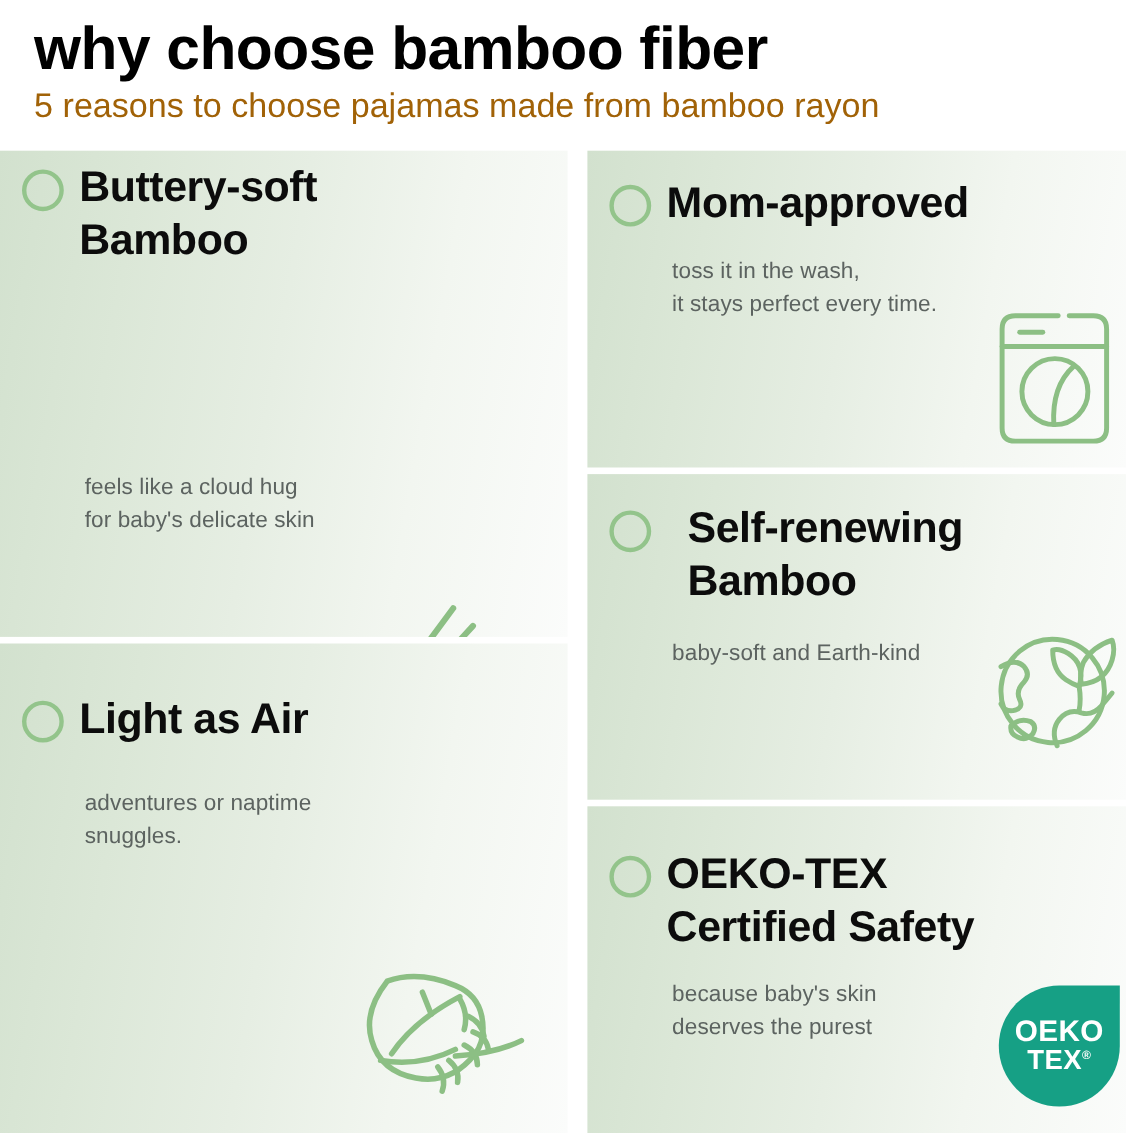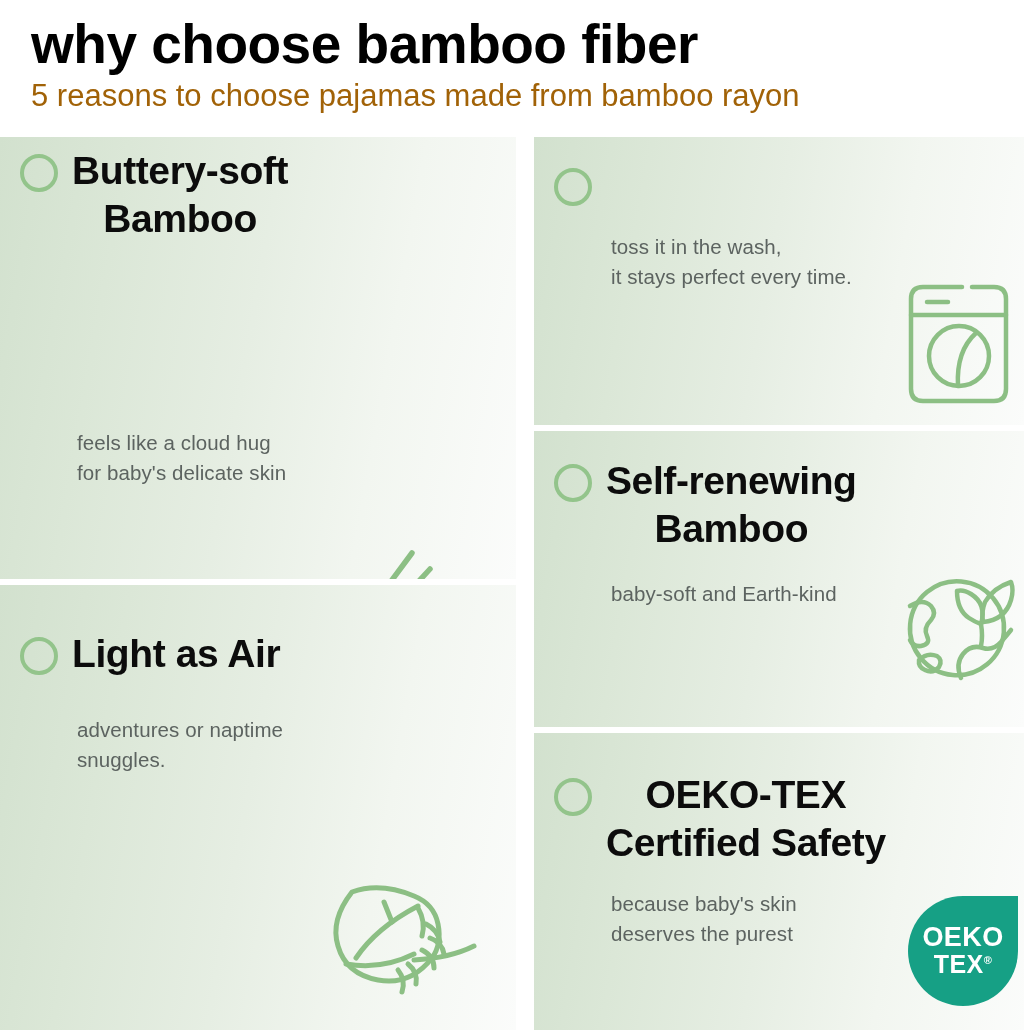--- a/index.html
+++ b/index.html
@@ -32,21 +32,21 @@
   }
   .card-head { position:absolute; display:flex; align-items:flex-start; }
   .ring {
     flex:0 0 auto;
     width:38px; height:38px; border-radius:50%;
     border:4px solid #93c48b;
     margin-top:7px; margin-right:14px;
   }
   .h-title {
     font-size:39px; font-weight:700; color:#0c0c0c;
-    line-height:1.24; letter-spacing:-0.4px;text-align:center;
+    line-height:1.24; letter-spacing:-0.4px;
   }
   .body-text {
     position:absolute;
     font-size:20.5px; font-weight:400; color:#5c6360;
     line-height:1.46; letter-spacing:0.1px;
   }
 
   .icon-wrap { position:absolute; }
   .icon-wrap svg { display:block; overflow:visible; }
 
@@ -122,38 +122,41 @@
         <path d="M86 84 Q96 92 94 104"></path>
         <path d="M76 90 Q84 100 80 112"></path>
         <path d="M92 80 Q128 78 152 66"></path>
       </svg>
     </div>
   </div>
 
   <div class="card" style="left:534px; top:137px; width:490px; height:288px;">
     <div class="card-head" style="left:20px; top:24px; width:450px;">
       <div class="ring"></div>
+      <div>
+        <div class="h-title">Mom-approved</div>
+      </div>
     </div>
     <div class="body-text" style="left:77px; top:95px; width:420px;">
       <div>toss it in the wash,</div>
       <div>it stays perfect every time.</div>
     </div>
     <div class="icon-wrap" style="left:372px; top:146px;">
       <svg width="105" height="122" viewBox="0 0 105 122" fill="none" stroke="#8cbf84" stroke-width="4.5" stroke-linecap="round" stroke-linejoin="round">
         <path d="M66 4 H88 Q100 4 100 16 V106 Q100 118 88 118 H17 Q5 118 5 106 V16 Q5 4 17 4 H56"></path>
         <path d="M5 32 H100"></path>
         <path d="M21 19 H42"></path>
         <circle cx="53" cy="73" r="30"></circle>
         <path d="M70 50 Q50 68 52 103"></path>
       </svg>
     </div>
   </div>
 
   <div class="card" style="left:534px; top:431px; width:490px; height:296px;">
-    <div class="card-head" style="left:20px; top:26px; width:450px;">
+    <div class="card-head" style="left:20px; top:26px; width:450px;gap:19px;">
       <div class="ring"></div>
       <div>
         <div class="h-title">Self-renewing</div>
         <div class="h-title">Bamboo</div>
       </div>
     </div>
     <div class="body-text" style="left:77px; top:148px; width:430px;">
       <div>baby-soft and Earth-kind</div>
     </div>
     <div class="icon-wrap" style="left:363px; top:137px;">

